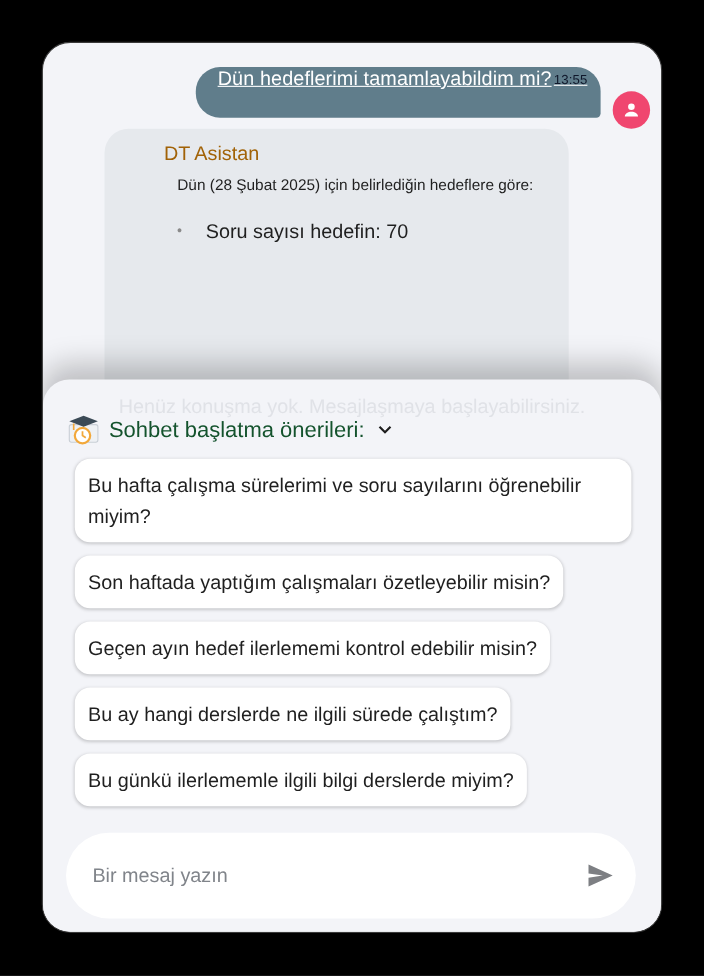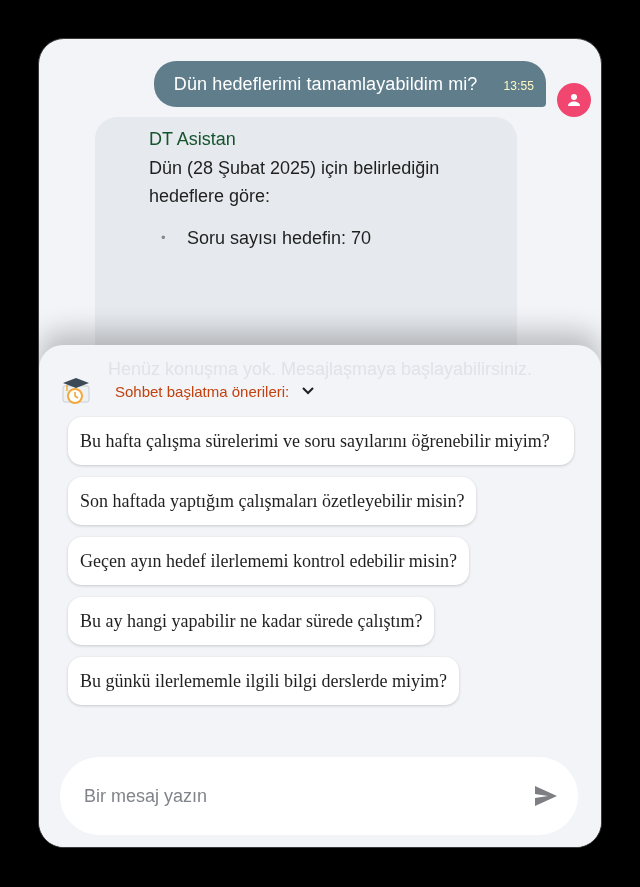--- a/index.html
+++ b/index.html
@@ -10,58 +10,58 @@
     .device {
       position: absolute; left: 38px; top: 38px; width: 564px; height: 810px;
       background: #f3f4f8; border-radius: 26px; overflow: hidden;
       border: 1px solid #3a3a3a;
     }
     
     .chat { position: absolute; left: 0; top: 0; width: 100%; height: 100%; }
     .user-row { position: absolute; top: 22px; right: 10px; display: flex; align-items: flex-end; }
     .user-bubble {
       background: #607d8b; color: #ffffff; border-radius: 22px 22px 4px 22px;
-      height: 46px; padding: 0 12px 0 20px; display: flex; align-items: center;
-      font-size: 18px; letter-spacing: 0.1px;
+      height: 46px; padding: 0 12px 0 20px; display: flex; align-items: flex-start;
+      font-size: 18px; letter-spacing: 0.1px; text-decoration: underline;
     }
-    .user-bubble .time { font-size: 12px; color: #fef9c3; margin-left: 26px; margin-top: 4px; }
+    .user-bubble .time { font-size: 12px; color: #0f172a; margin-left: 2px; margin-top: 4px; }
     .avatar {
       width: 34px; height: 34px; border-radius: 50%; background: #f0466f;
       margin-left: 11px; margin-bottom: -10px; display: flex; align-items: center; justify-content: center;
     }
     .bot-bubble {
       position: absolute; left: 56px; top: 78px; width: 422px; height: 360px;
       background: #e6e9ed; border-radius: 22px; padding: 12px 20px 0 54px;
     }
-    .bot-name { color: #14532d; font-size: 18px; margin-bottom: 4px; }
-    .bot-text { color: #1f1f1f; font-size: 18px; line-height: 28px; }
+    .bot-name { color: #a16207; font-size: 18px; margin-bottom: 4px; }
+    .bot-text { color: #1f1f1f; font-size: 14px; line-height: 28px; text-align: center; }
     .bot-list { list-style: none; margin-top: 14px; }
     .bot-list li { position: relative; padding-left: 38px; color: #1f1f1f; font-size: 18px; line-height: 28px; margin-bottom: 10px; }
     .bot-list li::before { content: "•"; position: absolute; left: 12px; top: 0; color: #8a8a8a; font-size: 13px; }
 
     
     .sheet {
       position: absolute; left: 0; top: 306px; width: 100%; height: 520px;
       background: #f3f4f8; border-radius: 24px 24px 0 0;
       box-shadow: 0 -14px 26px rgba(0,0,0,0.22);
     }
     .empty-hint {
       position: absolute; top: 10px; left: 0; width: 100%; text-align: center;
       color: #e0e2e7; font-size: 18px; line-height: 28px;
     }
     .sheet-header { position: absolute; left: 22px; top: 32px; display: flex; align-items: center; }
-    .sheet-header .title { font-size: 15px; color: #c2410c; margin-left: 24px; }
+    .sheet-header .title { font-size: 20px; color: #14532d; margin-left: 8px; }
     .sheet-header .chev { margin-left: 12px; }
     .suggestions { position: absolute; left: 29px; top: 72px; }
     .chip {
       display: inline-block; background: #ffffff; border-radius: 14px;
       box-shadow: 0 1px 3px rgba(0,0,0,0.18); color: #1f1f1f; font-size: 18px;
       line-height: 28px; padding: 10px 12px; margin-bottom: 12px; max-width: 506px;
     }
-    .chip-wrap { display: block; font-family: Liberation Serif, serif; }
+    .chip-wrap { display: block; }
     .input-bar {
       position: absolute; left: 21px; top: 412px; width: 518px; height: 78px;
       background: #ffffff; border-radius: 39px; display: flex; align-items: center;
       padding: 0 20px 0 24px;
     }
     .input-bar input {
       flex: 1; border: none; outline: none; background: transparent;
       font-size: 18px; color: #6d28d9; font-family: "Liberation Sans", sans-serif;
     }
     .input-bar input::placeholder { color: #80848a; }
@@ -113,21 +113,21 @@
       <span class="title">Sohbet başlatma önerileri:</span>
       <svg class="chev" width="14" height="10" viewBox="0 0 14 10">
           <path d="M2 2 L7 7 L12 2" stroke="#1f1f1f" stroke-width="2" fill="none"></path>
         </svg>
     </div>
 
     <div class="suggestions">
       <div class="chip-wrap"><div class="chip" style="width:506px;">Bu hafta çalışma sürelerimi ve soru sayılarını öğrenebilir miyim?</div></div>
       <div class="chip-wrap"><div class="chip">Son haftada yaptığım çalışmaları özetleyebilir misin?</div></div>
       <div class="chip-wrap"><div class="chip">Geçen ayın hedef ilerlememi kontrol edebilir misin?</div></div>
-      <div class="chip-wrap"><div class="chip">Bu ay hangi yapabilir ne kadar sürede çalıştım?</div></div>
+      <div class="chip-wrap"><div class="chip">Bu ay hangi derslerde ne ilgili sürede çalıştım?</div></div>
       <div class="chip-wrap"><div class="chip">Bu günkü ilerlememle ilgili bilgi derslerde miyim?</div></div>
     </div>
 
     <div class="input-bar">
       <input type="text" placeholder="Bir mesaj yazın" style="">
       <svg width="24" height="22" viewBox="0 0 24 22">
           <path d="M1 1 L23 11 L1 21 L1 13 L14 11 L1 9 Z" fill="#7d7f83"></path>
         </svg>
     </div>
 

